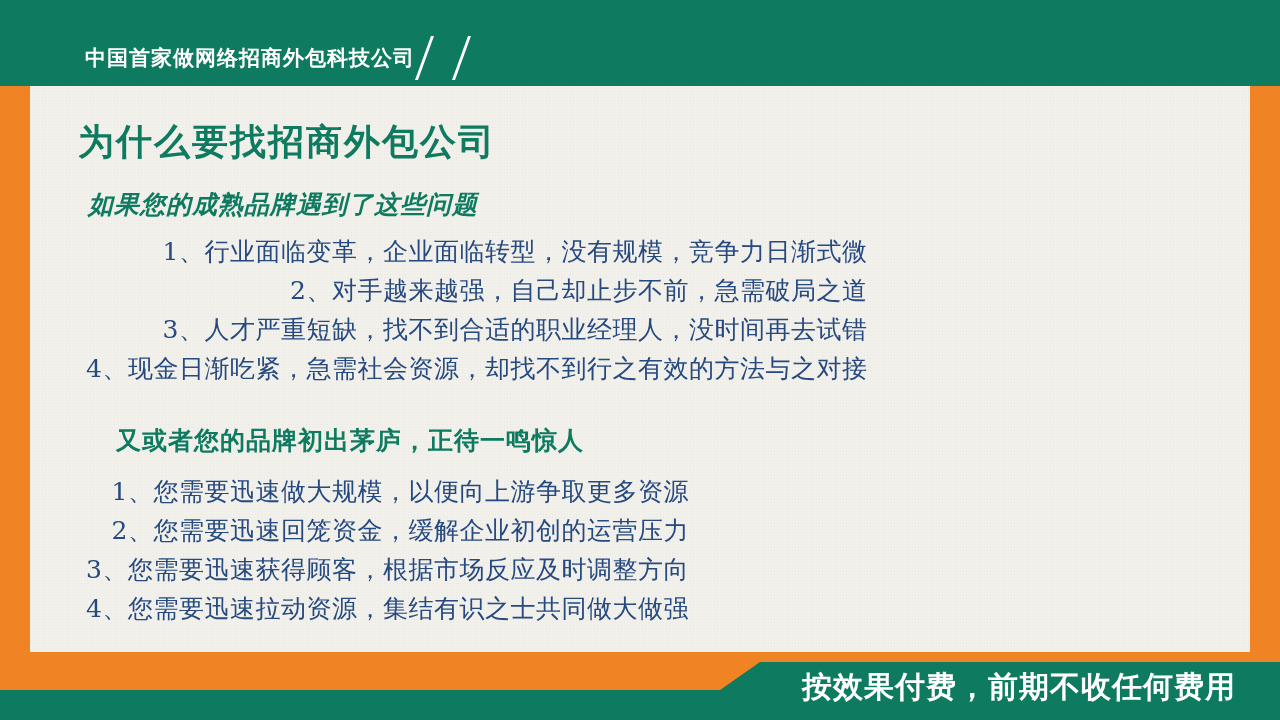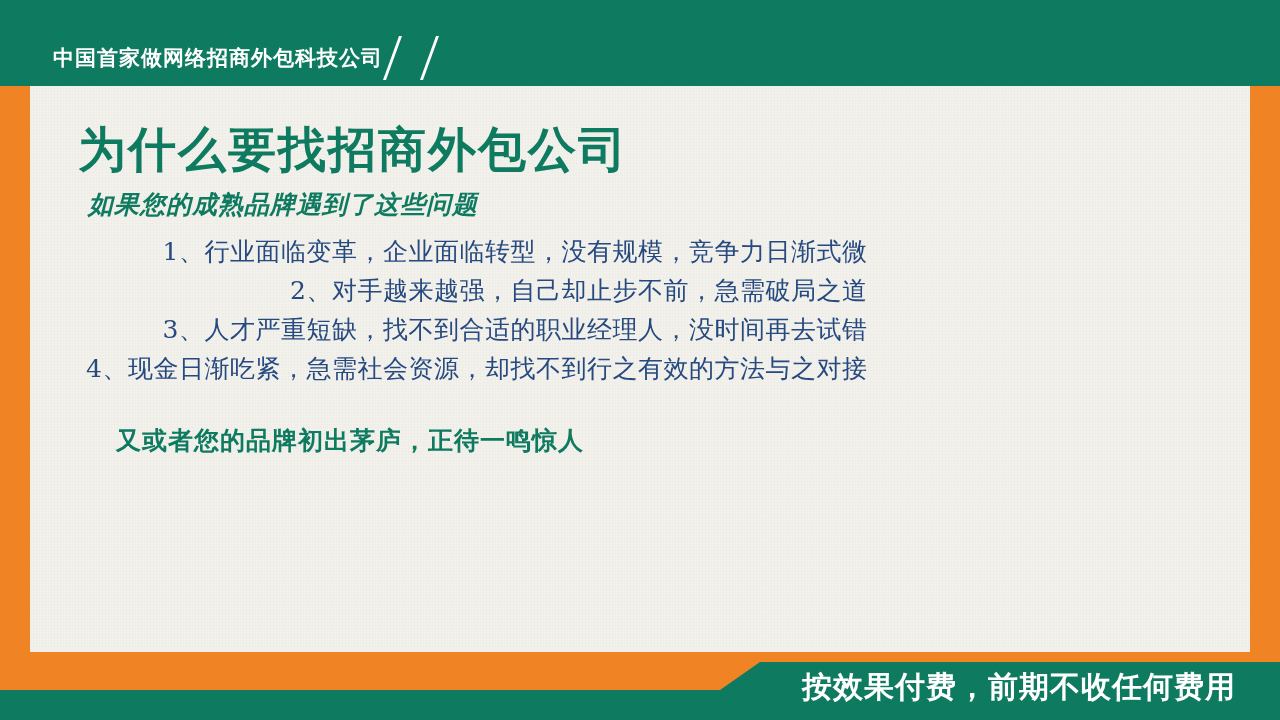--- a/index.html
+++ b/index.html
@@ -37,25 +37,26 @@
     position: absolute;
     left: 0;
     top: 0;
     width: 1280px;
     height: 86px;
     background: #0E7A5F;
   }
   
   .tag-wrap {
     position: absolute;
-    left: 8px;
+    left: 0px;
     top: 36px;
     height: 44px;
     display: flex;
     align-items: flex-end;
+    padding-left: 40px;
   }
   .tag-text {
     color: #FFFFFF;
     font-size: 21px;
     font-weight: bold;
     letter-spacing: 1px;
     padding-left: 45px;
     line-height: 44px;
     white-space: nowrap;
   }
@@ -73,21 +74,21 @@
     background: #0E7A5F;
     margin-left: 4px;
     transform: skewX(-20deg);
     border-left: 3px solid #FFFFFF;
   }
   
   .main-title {
     position: absolute;
     left: 78px;
     top: 118px;
-    font-size: 48px;
+    font-size: 36px;
     font-weight: bold;
     color: #0E7A5F;
     letter-spacing: 2px;
   }
   .sub-head {
     position: absolute;
     font-size: 25px;
     font-weight: bold;
     color: #0E7A5F;
     letter-spacing: 1px;
@@ -156,18 +157,24 @@
 
   <div class="list list-1">
     <div>1、行业面临变革，企业面临转型，没有规模，竞争力日渐式微</div>
     <div>2、对手越来越强，自己却止步不前，急需破局之道</div>
     <div>3、人才严重短缺，找不到合适的职业经理人，没时间再去试错</div>
     <div>4、现金日渐吃紧，急需社会资源，却找不到行之有效的方法与之对接</div>
   </div>
 
   <div class="sub-head sub-head-2">又或者您的品牌初出茅庐，正待一鸣惊人</div>
 
+  <div class="list list-2">
+    <div>1、您需要迅速做大规模，以便向上游争取更多资源</div>
+    <div>2、您需要迅速回笼资金，缓解企业初创的运营压力</div>
+    <div>3、您需要迅速获得顾客，根据市场反应及时调整方向</div>
+    <div>4、您需要迅速拉动资源，集结有识之士共同做大做强</div>
+  </div>
 
   <div class="bottom-band"></div>
   <div class="bottom-green"></div>
   <div class="bottom-text">按效果付费，前期不收任何费用</div>
 
 </div>
 
 </body></html>

